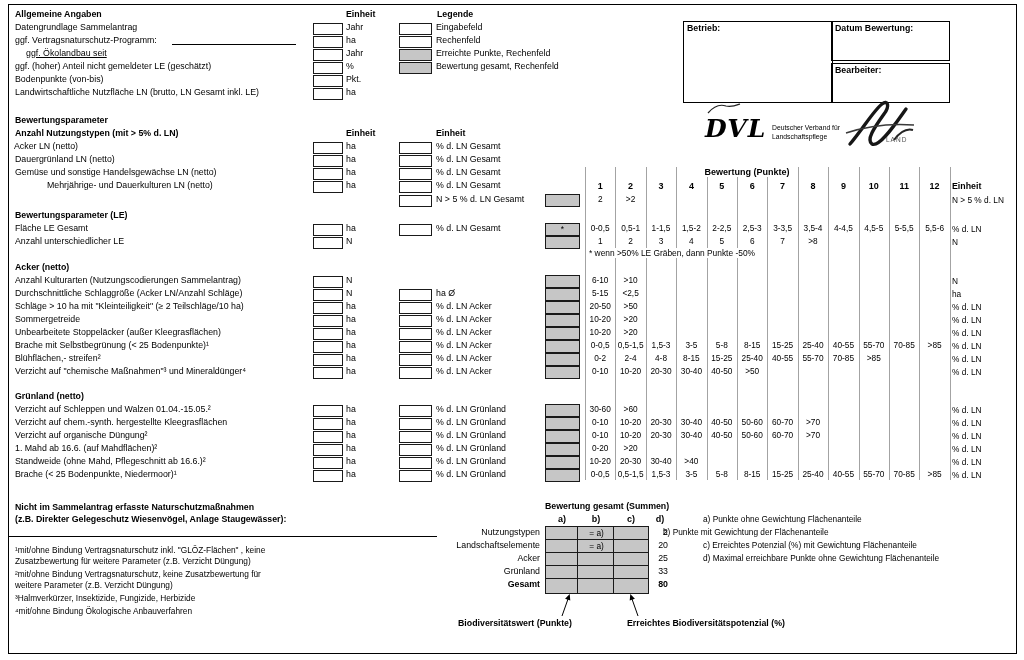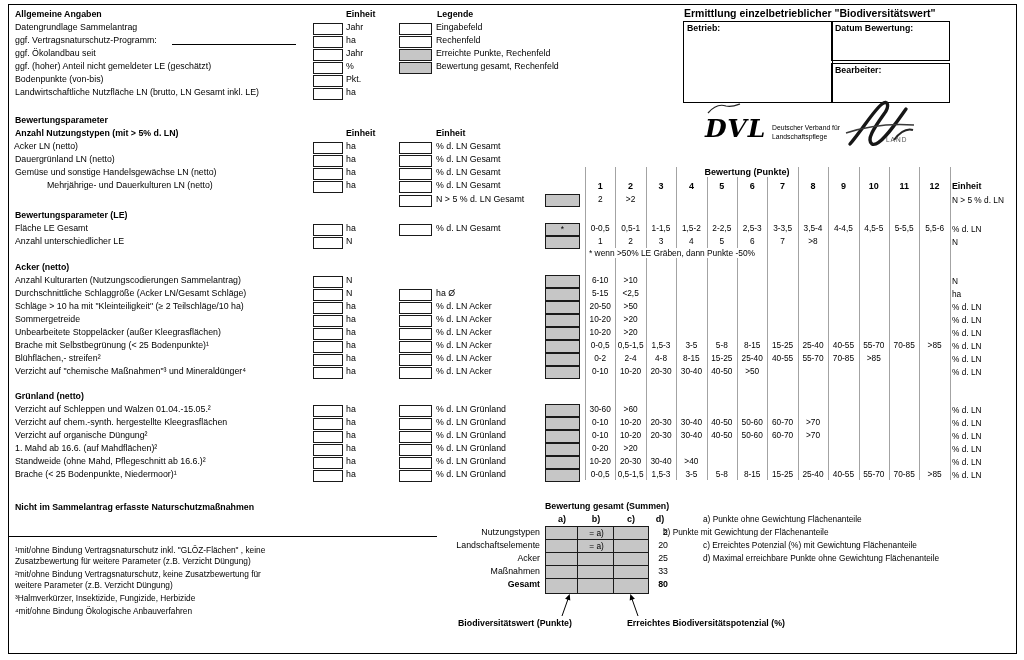--- a/index.html
+++ b/index.html
@@ -25,21 +25,20 @@
 <body>
 
 <div id="sheet">
 
   <div class="box" style="left:8px;top:4px;width:1007px;height:648px;z-index:3;pointer-events:none"></div>
 
   <div class="abs t b" style="left:15px;top:9px">Allgemeine Angaben</div>
   <div class="abs t b" style="left:346px;top:9px">Einheit</div>
   <div class="abs t b" style="left:437px;top:9px">Legende</div>
 
-  <div class="abs b" style="left:684px;top:7px;font-size:10.5px">Ermittlung einzelbetrieblicher "Biodiversitätswert"</div>
   <div class="box" style="left:683px;top:21px;width:148px;height:80px"></div>
   <div class="abs t b" style="left:687px;top:23px">Betrieb:</div>
   <div class="box" style="left:831px;top:21px;width:117px;height:38px"></div>
   <div class="abs t b" style="left:835px;top:23px">Datum Bewertung:</div>
   <div class="box" style="left:831px;top:63px;width:117px;height:38px"></div>
   <div class="abs t b" style="left:835px;top:65px">Bearbeiter:</div>
 
   <svg class="abs" style="left:706px;top:103px" width="36" height="12" viewBox="0 0 36 12">
     <path d="M2,10 C8,3 14,1 20,3 C25,4.5 30,2.5 34,1" stroke="#222" stroke-width="1.2" fill="none"></path>
   </svg>
@@ -59,20 +58,21 @@
   <div class="abs t b" style="left:436px;top:128px">Einheit</div>
   <div class="abs t b" style="left:15px;top:210px">Bewertungsparameter (LE)</div>
   <div class="abs t b" style="left:15px;top:262px">Acker (netto)</div>
   <div class="abs t b" style="left:15px;top:391px">Grünland (netto)</div>
 
   <div class="abs b wbg" style="left:747px;top:167px;transform:translateX(-50%);font-size:9px">Bewertung (Punkte)</div>
   <div class="abs t b" style="left:952px;top:181px;z-index:2">Einheit</div>
   <div class="abs wbg" style="left:589px;top:248px;font-size:8.4px;padding:0 4px 0 0">* wenn &gt;50% LE Gräben, dann Punkte -50%</div>
 
   <div class="abs t b" style="left:15px;top:502px">Nicht im Sammelantrag erfasste Naturschutzmaßnahmen</div>
+  <div class="abs t b" style="left:15px;top:514px">(z.B. Direkter Gelegeschutz Wiesenvögel, Anlage Staugewässer):</div>
   <div class="abs" style="left:8px;top:536px;width:429px;height:1px;background:#000"></div>
 
   <div class="abs t b" style="left:545px;top:501px">Bewertung gesamt (Summen)</div>
   <div class="abs t b" style="left:458px;top:618px">Biodiversitätswert (Punkte)</div>
   <div class="abs t b" style="left:627px;top:618px">Erreichtes Biodiversitätspotenzial (%)</div>
   <svg class="abs" style="left:540px;top:592px;overflow:visible" width="120" height="28" viewBox="0 0 120 28">
     <line x1="22" y1="24" x2="28" y2="7" stroke="#000" stroke-width="1"></line>
     <polygon points="29.7,2 30.3,8.5 25.1,6.7" fill="#000"></polygon>
     <line x1="98" y1="24" x2="92" y2="7" stroke="#000" stroke-width="1"></line>
     <polygon points="90.3,2 94.9,6.7 89.7,8.5" fill="#000"></polygon>
@@ -103,21 +103,21 @@
     <div class="pv b" style="left: 873.8px; top: 181px; font-size: 9px;">10</div>
     <div class="pv b" style="left: 904.2px; top: 181px; font-size: 9px;">11</div>
     <div class="pv b" style="left: 934.6px; top: 181px; font-size: 9px;">12</div>
     <div class="abs t" style="left: 15px; top: 22px;">Datengrundlage Sammelantrag</div>
     <div class="inbox" style="left: 313px; top: 23px;"></div>
     <div class="abs t" style="left: 346px; top: 22px;">Jahr</div>
     <div class="abs t" style="left: 15px; top: 35px;">ggf. Vertragsnaturschutz-Programm:</div>
     <div class="inbox" style="left: 313px; top: 36px;"></div>
     <div class="abs t" style="left: 346px; top: 35px;">ha</div>
     <div class="fillline" style="left: 172px; top: 44px; width: 124px;"></div>
-    <div class="abs t" style="left: 15px; top: 48px;">ggf. Ökolandbau seit</div>
+    <div class="abs t" style="left: 26px; top: 48px; text-decoration: underline;">ggf. Ökolandbau seit</div>
     <div class="inbox" style="left: 313px; top: 49px;"></div>
     <div class="abs t" style="left: 346px; top: 48px;">Jahr</div>
     <div class="abs t" style="left: 15px; top: 61px;">ggf. (hoher) Anteil nicht gemeldeter LE (geschätzt)</div>
     <div class="inbox" style="left: 313px; top: 62px;"></div>
     <div class="abs t" style="left: 346px; top: 61px;">%</div>
     <div class="abs t" style="left: 15px; top: 74px;">Bodenpunkte (von-bis)</div>
     <div class="inbox" style="left: 313px; top: 75px;"></div>
     <div class="abs t" style="left: 346px; top: 74px;">Pkt.</div>
     <div class="abs t" style="left: 15px; top: 87px;">Landwirtschaftliche Nutzfläche LN (brutto, LN Gesamt inkl. LE)</div>
     <div class="inbox" style="left: 313px; top: 88px;"></div>
@@ -188,21 +188,21 @@
     <div class="pv" style="left: 782.6px; top: 236px;">7</div>
     <div class="pv" style="left: 813px; top: 236px;">&gt;8</div>
     <div class="abs ts" style="left: 952px; top: 237px;">N</div>
     <div class="abs t" style="left: 15px; top: 275px;">Anzahl Kulturarten (Nutzungscodierungen Sammelantrag)</div>
     <div class="inbox" style="left: 313px; top: 276px;"></div>
     <div class="abs t" style="left: 346px; top: 275px;">N</div>
     <div class="gray" style="left: 545px; top: 275px;"></div>
     <div class="pv" style="left: 600.2px; top: 275px;">6-10</div>
     <div class="pv" style="left: 630.6px; top: 275px;">&gt;10</div>
     <div class="abs ts" style="left: 952px; top: 276px;">N</div>
-    <div class="abs t" style="left: 15px; top: 288px;">Durchschnittliche Schlaggröße (Acker LN/Gesamt Schläge)</div>
+    <div class="abs t" style="left: 15px; top: 288px;">Durchschnittliche Schlaggröße (Acker LN/Anzahl Schläge)</div>
     <div class="inbox" style="left: 313px; top: 289px;"></div>
     <div class="abs t" style="left: 346px; top: 288px;">N</div>
     <div class="inbox wide" style="left: 399px; top: 289px;"></div>
     <div class="abs t" style="left: 436px; top: 288px;">ha Ø</div>
     <div class="gray" style="left: 545px; top: 288px;"></div>
     <div class="pv" style="left: 600.2px; top: 288px;">5-15</div>
     <div class="pv" style="left: 630.6px; top: 288px;">&lt;2,5</div>
     <div class="abs ts" style="left: 952px; top: 289px;">ha</div>
     <div class="abs t" style="left: 15px; top: 301px;">Schläge &gt; 10 ha mit "Kleinteiligkeit" (≥ 2 Teilschläge/10 ha)</div>
     <div class="inbox" style="left: 313px; top: 302px;"></div>
@@ -376,21 +376,21 @@
     <div class="abs t rt" style="left: 395px; top: 540px; width: 145px;">Landschaftselemente</div>
     <div class="cell" style="left: 545px; top: 539px; width: 33px; height: 14px;"></div>
     <div class="cell" style="left: 577px; top: 539px; width: 37px; height: 14px;">= a)</div>
     <div class="cell" style="left: 613px; top: 539px; width: 34px; height: 14px;"></div>
     <div class="abs t rt" style="left: 642px; top: 540px; width: 26px;">20</div>
     <div class="abs t rt" style="left: 395px; top: 553px; width: 145px;">Acker</div>
     <div class="cell" style="left: 545px; top: 552px; width: 33px; height: 14px;"></div>
     <div class="cell" style="left: 577px; top: 552px; width: 37px; height: 14px;"></div>
     <div class="cell" style="left: 613px; top: 552px; width: 34px; height: 14px;"></div>
     <div class="abs t rt" style="left: 642px; top: 553px; width: 26px;">25</div>
-    <div class="abs t rt" style="left: 395px; top: 566px; width: 145px;">Maßnahmen</div>
+    <div class="abs t rt" style="left: 395px; top: 566px; width: 145px;">Grünland</div>
     <div class="cell" style="left: 545px; top: 565px; width: 33px; height: 14px;"></div>
     <div class="cell" style="left: 577px; top: 565px; width: 37px; height: 14px;"></div>
     <div class="cell" style="left: 613px; top: 565px; width: 34px; height: 14px;"></div>
     <div class="abs t rt" style="left: 642px; top: 566px; width: 26px;">33</div>
     <div class="abs t rt b" style="left: 395px; top: 579px; width: 145px;">Gesamt</div>
     <div class="cell" style="left: 545px; top: 578px; width: 33px; height: 14px;"></div>
     <div class="cell" style="left: 577px; top: 578px; width: 37px; height: 14px;"></div>
     <div class="cell" style="left: 613px; top: 578px; width: 34px; height: 14px;"></div>
     <div class="abs t rt b" style="left: 642px; top: 579px; width: 26px;">80</div>
     <div class="abs ts" style="left: 703px; top: 514px;">a) Punkte ohne Gewichtung Flächenanteile</div>

